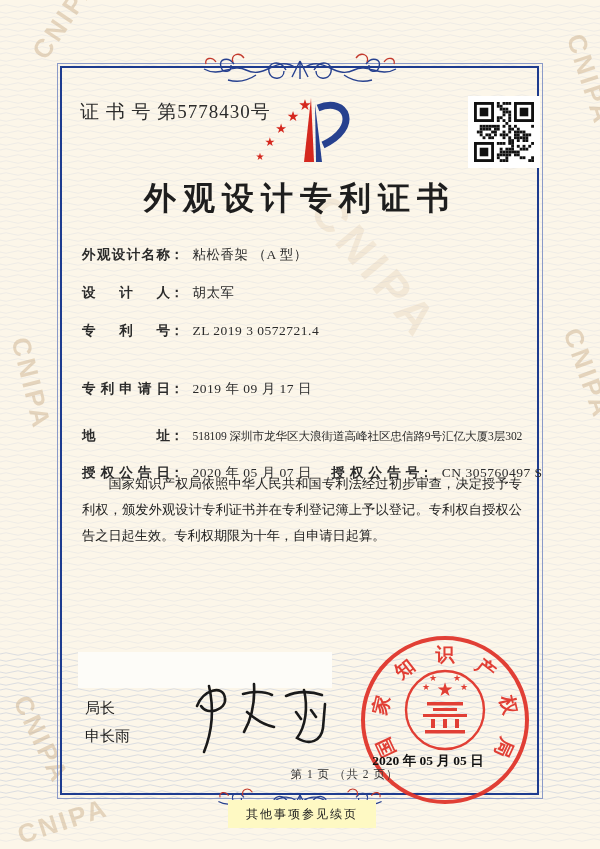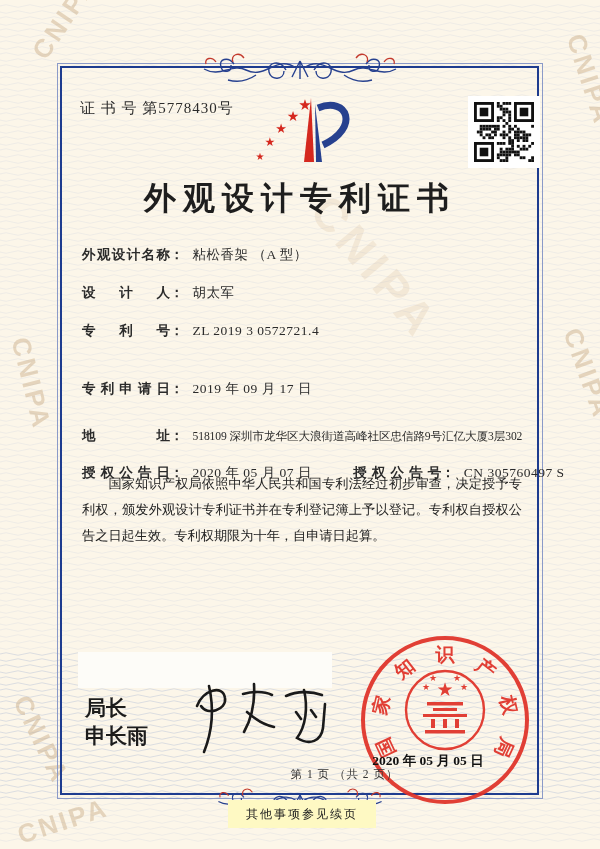--- a/index.html
+++ b/index.html
@@ -9,40 +9,40 @@
   .wm{position:absolute;font-family:"Liberation Sans","DejaVu Sans",sans-serif;
       font-weight:bold;font-size:26px;letter-spacing:3px;color:rgba(196,162,120,0.40);
       white-space:nowrap;z-index:1;}
   .wm-big{font-size:46px;color:rgba(196,162,120,0.16);letter-spacing:6px;}
   
   .frame-outer{position:absolute;left:57px;top:63px;width:484px;height:734px;
       border:1px solid #8b9ac8;z-index:2;}
   .frame-inner{position:absolute;left:60px;top:66px;width:475px;height:725px;
       border:2.5px solid #1e3c8f;z-index:2;}
   
-  .cert-no{position:absolute;left:80px;top:99px;font-size:15px;letter-spacing:1px;
+  .cert-no{position:absolute;left:80px;top:99px;font-size:19px;letter-spacing:1px;
       color:#2b2b2b;z-index:4;}
   .title{position:absolute;left:0;top:177px;width:600px;text-align:center;
       font-size:32px;font-weight:bold;letter-spacing:7px;color:#1e1e1e;z-index:4;}
   .frow{position:absolute;left:82px;width:462px;font-size:13.5px;color:#2b2b2b;
       white-space:nowrap;z-index:4;}
   .flabel{display:inline-block;width:88px;text-align:justify;text-align-last:justify;
       font-weight:700;vertical-align:bottom;}
   .colon{font-weight:700;margin-right:9px;}
   .fvalue{letter-spacing:0.5px;}
   .fvalue-small{font-size:11.6px;letter-spacing:-0.1px;}
-  .pair2{margin-left:38px;}
+  .pair2{margin-left:16px;}
   .paras{position:absolute;left:82px;top:471px;width:440px;font-size:13.2px;
       line-height:26px;text-align:justify;color:#222;z-index:4;}
   .paras p{margin:0;text-indent:2em;}
   .whitebar{position:absolute;left:78px;top:652px;width:254px;height:36px;
       background:#fdfcf8;z-index:4;}
   .signer{position:absolute;left:85px;top:694px;z-index:5;
       font-family:"Liberation Sans","DejaVu Sans",sans-serif;
-      font-weight:bold;font-size:21px;line-height:28px;color:#1c1c1c;}
+      font-weight:normal;font-size:15px;line-height:28px;color:#1c1c1c;}
   .seal-date{position:absolute;left:358px;top:752px;width:140px;text-align:center;
       font-size:13.5px;font-weight:bold;color:#111;z-index:6;}
   .page-info{position:absolute;left:57px;top:767px;width:575px;text-align:center;
       font-size:11.5px;color:#333;z-index:4;letter-spacing:1px;}
   .footer-box{position:absolute;left:228px;top:800px;width:148px;height:28px;
       background:#fef9c3;z-index:6;text-align:center;line-height:28px;
       font-size:12px;letter-spacing:2px;color:#222;}
   svg.layer{position:absolute;left:0;top:0;z-index:0;}
   svg.deco{position:absolute;z-index:3;pointer-events:none;}
   svg.art{position:absolute;z-index:4;pointer-events:none;}

